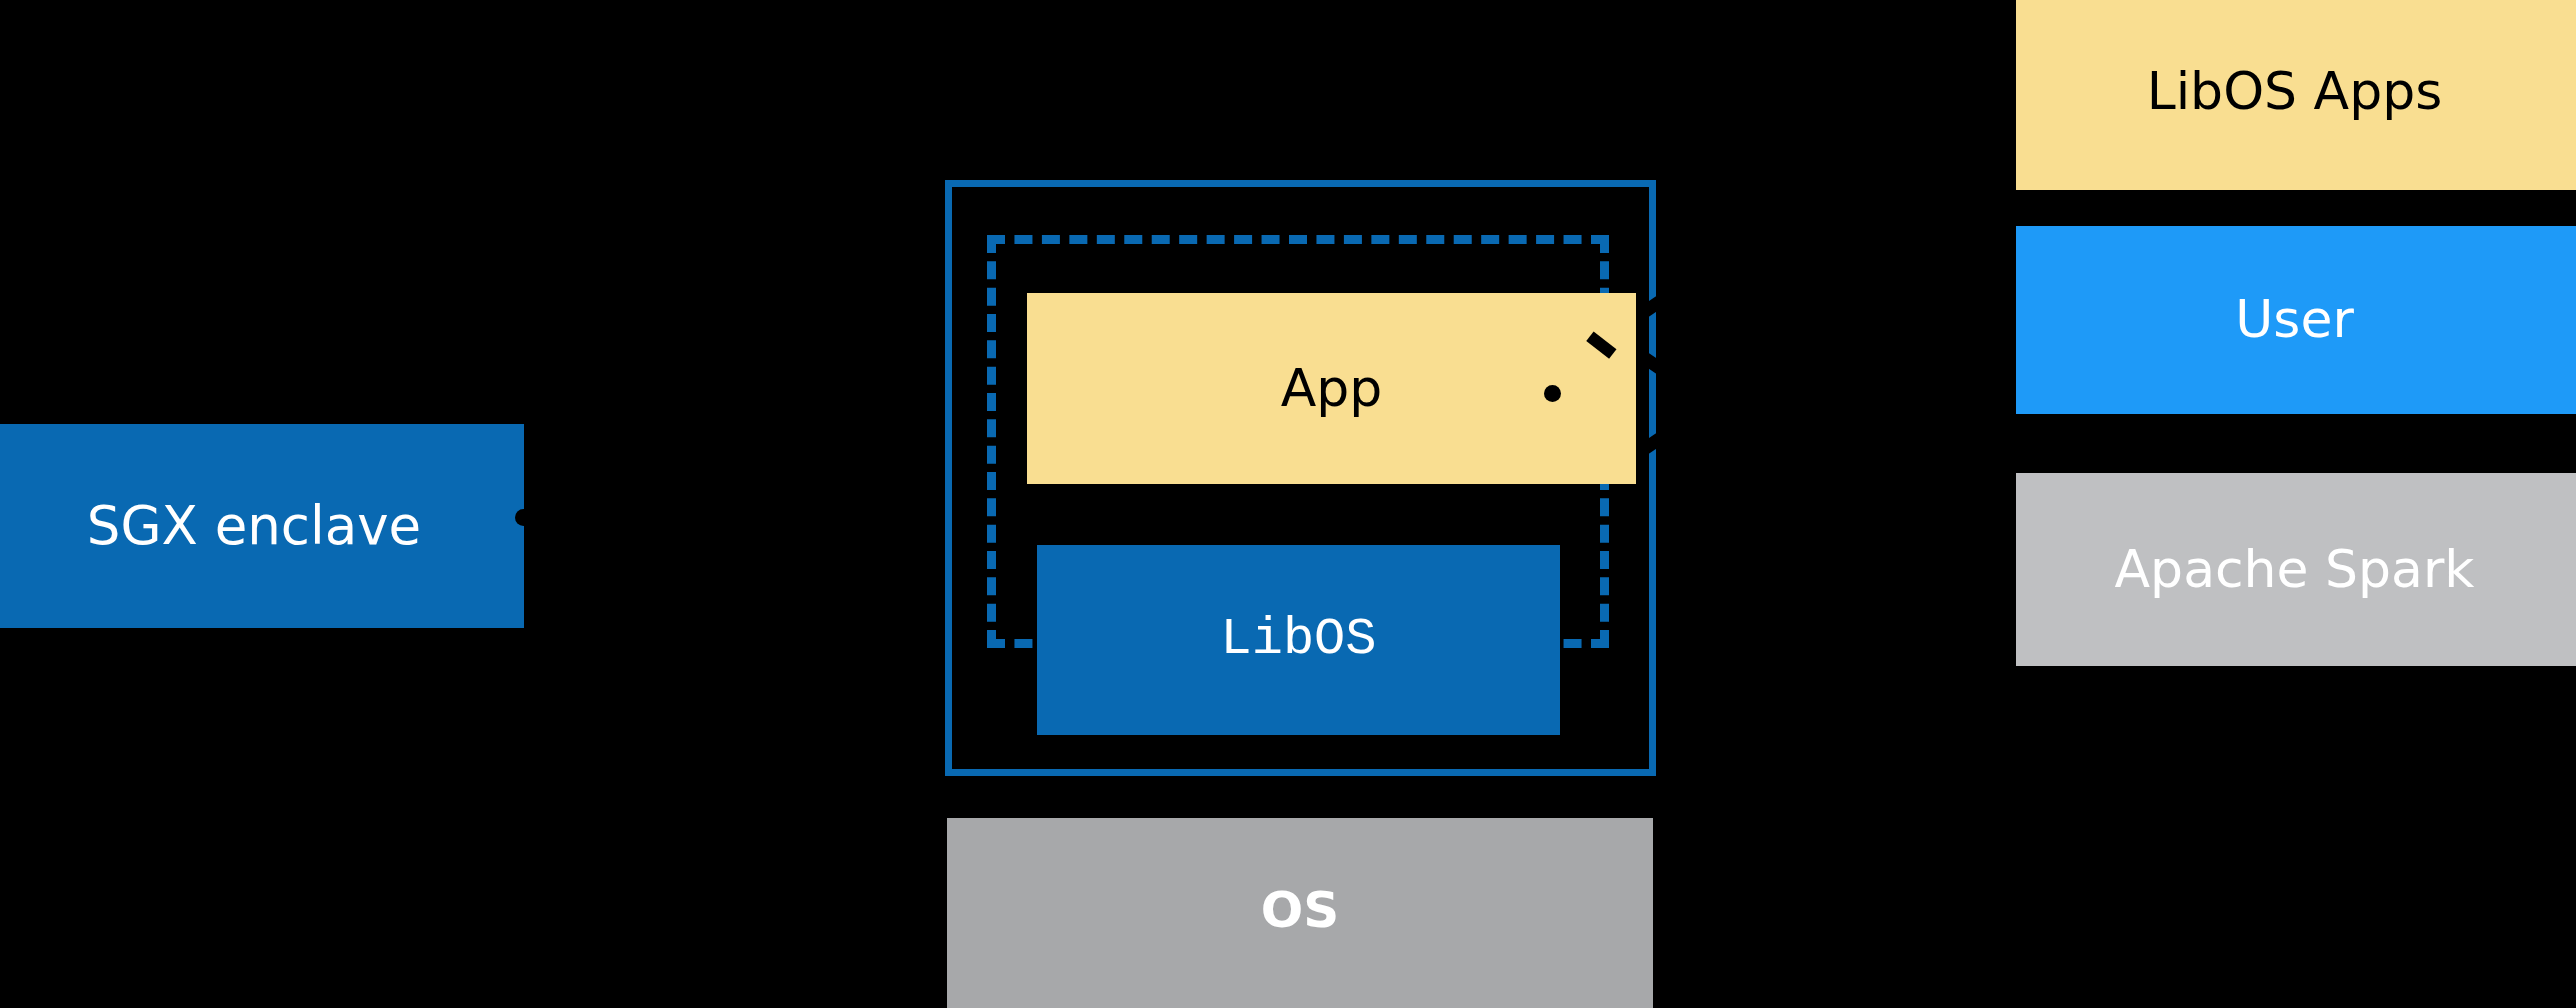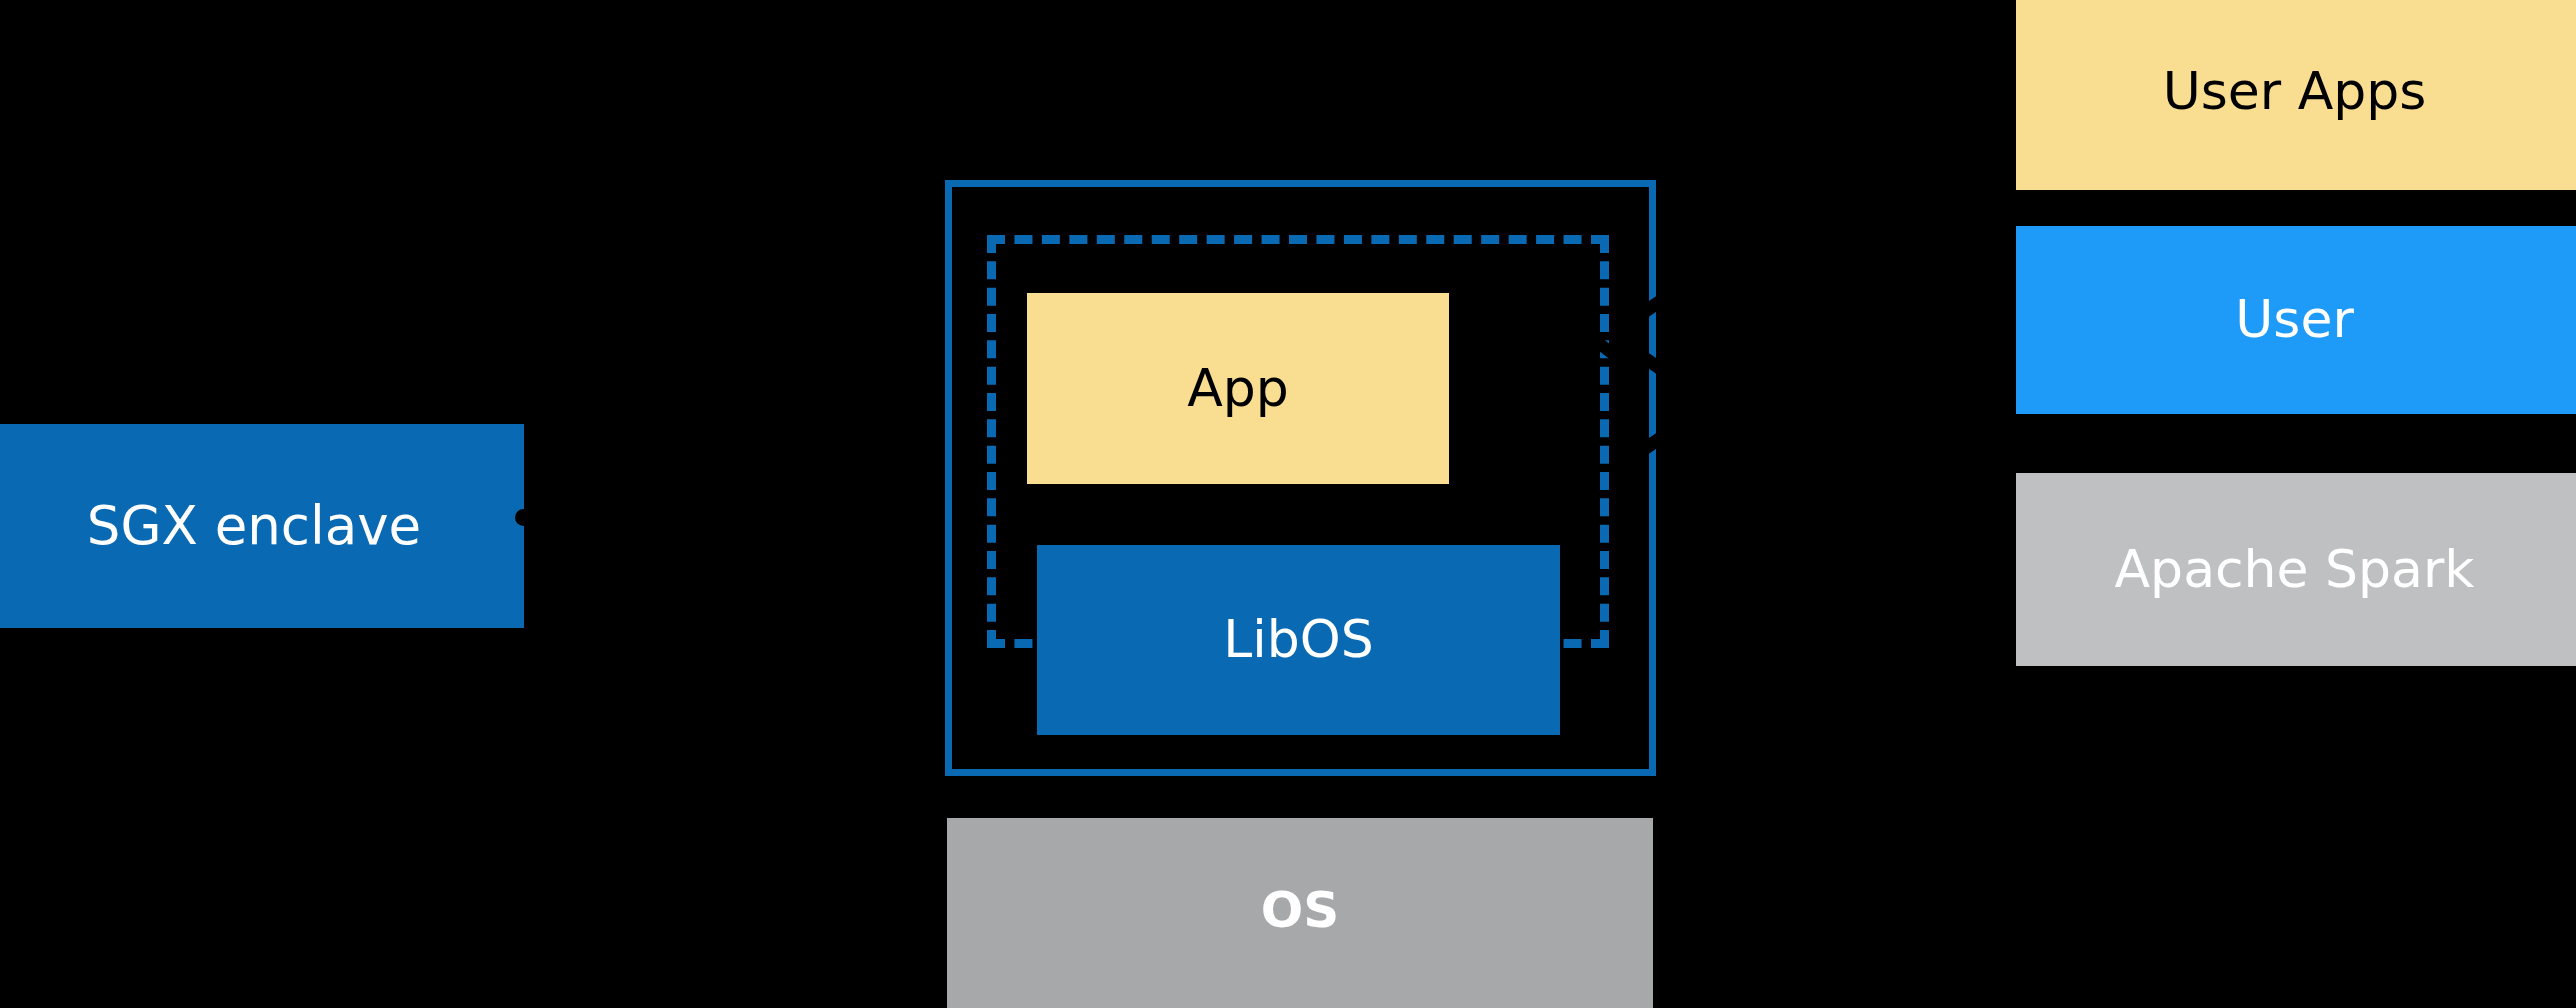--- a/index.html
+++ b/index.html
@@ -56,36 +56,37 @@
     width: 622px;
     height: 413px;
     border: 9.2px dashed #0969B2;
     background: transparent;
   }
 
   
   #app-box {
     left: 1027px;
     top: 293px;
-    width: 422px;
+    width: 609px;
     height: 191px;
     background: #F9DE91;
     color: #000000;
     font-size: 52px;
   }
 
   
   #libos-box {
     left: 1037px;
     top: 545px;
     width: 523px;
     height: 190px;
     background: #0969B2;
     color: #FFFFFF;
     font-size: 52px;
+    font-family: Liberation Mono, monospace;
   }
 
   
   #os-box {
     left: 947px;
     top: 818px;
     width: 706px;
     height: 243px;
     background: #A7A8AA;
     color: #FFFFFF;
@@ -198,21 +199,21 @@
   <div class="connector-line" id="connector-line-upper"></div>
   <div class="connector-line" id="connector-line-mid-a"></div>
   <div class="connector-line" id="connector-line-mid-b"></div>
   <div class="connector-line" id="connector-line-lower"></div>
 
   <div class="box" id="os-box">
     <span>OS</span>
   </div>
 
   <div class="box" id="user-apps-box">
-    <span>User Apps</span>
+    <span>LibOS Apps</span>
   </div>
 
   <div class="box" id="bigdl-box">
     <span>User</span>
   </div>
 
   <div class="box" id="apache-spark-box">
     <span>Apache Spark</span>
   </div>
 

